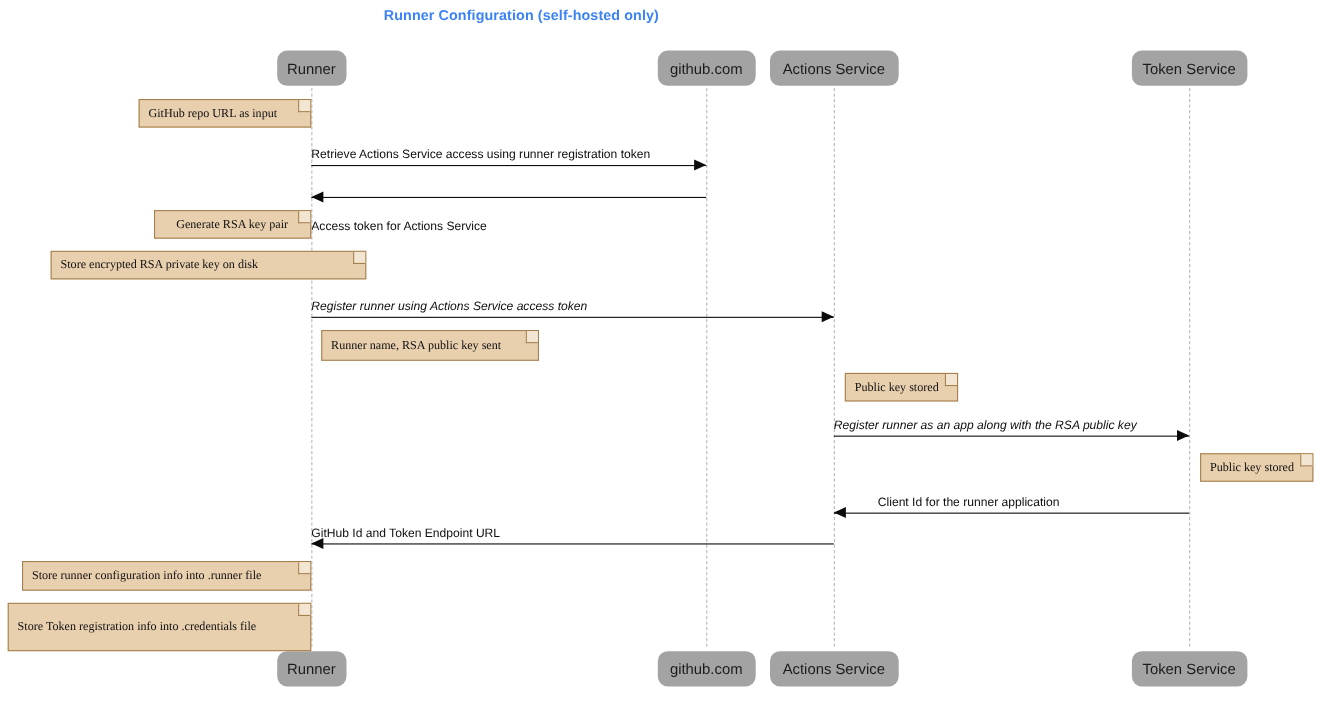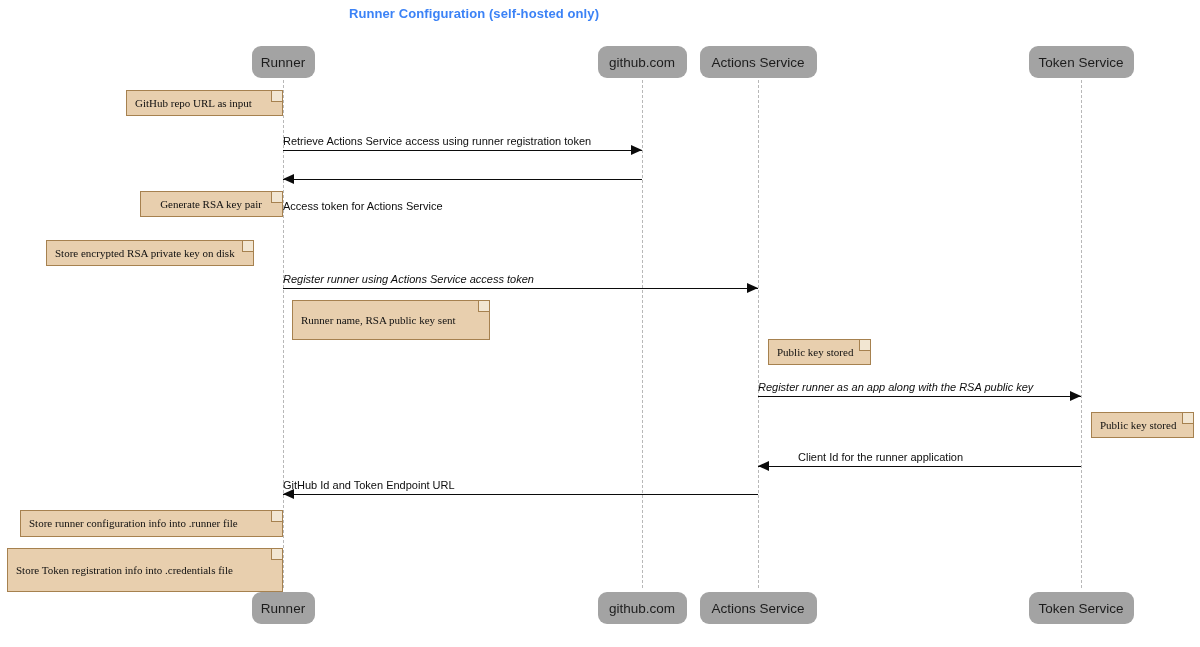--- a/index.html
+++ b/index.html
@@ -158,25 +158,25 @@
       <div class="arrowhead arrow-left" style="top: 489px; left: 283px;"></div>
       <div class="msg-label" style="left: 283px; width: 475px; top: 479px;">GitHub Id and Token Endpoint URL</div>
       <div class="note" style="left: 126px; top: 90px; width: 157px; height: 26px;">
         <span>GitHub repo URL as input</span>
         <div class="fold"></div>
       </div>
       <div class="note" style="left: 140px; top: 191px; width: 143px; height: 26px; justify-content: center;">
         <span>Generate RSA key pair</span>
         <div class="fold"></div>
       </div>
-      <div class="note" style="left: 46px; top: 240px; width: 208px; height: 26px;">
+      <div class="note" style="left: 46px; top: 228px; width: 287px; height: 26px;">
         <span>Store encrypted RSA private key on disk</span>
         <div class="fold"></div>
       </div>
-      <div class="note" style="left: 292px; top: 300px; width: 198px; height: 40px;">
+      <div class="note" style="left: 292px; top: 300px; width: 198px; height: 28px;">
         <span>Runner name, RSA public key sent</span>
         <div class="fold"></div>
       </div>
       <div class="note" style="left: 768px; top: 339px; width: 103px; height: 26px;">
         <span>Public key stored</span>
         <div class="fold"></div>
       </div>
       <div class="note" style="left: 1091px; top: 412px; width: 103px; height: 26px;">
         <span>Public key stored</span>
         <div class="fold"></div>

